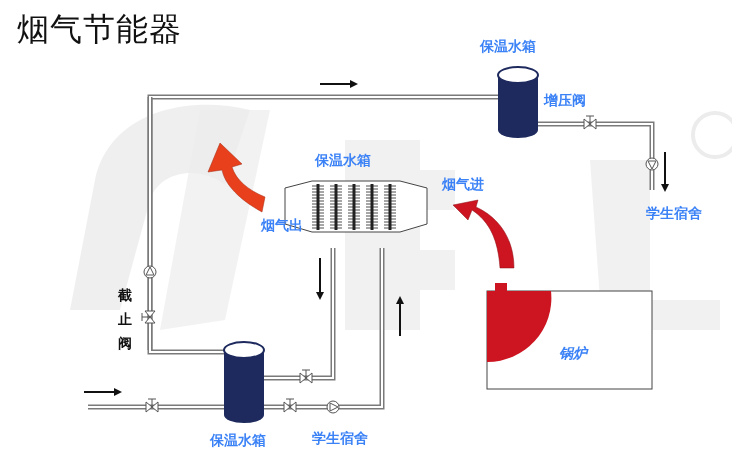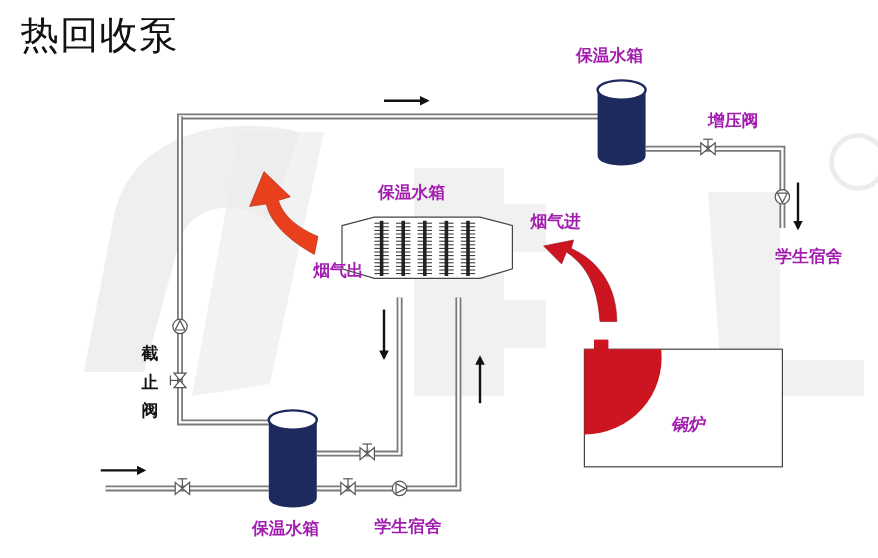--- a/index.html
+++ b/index.html
@@ -1,18 +1,18 @@
 <!DOCTYPE html>
 <html><head>
 <meta charset="utf-8">
 <style>
   html, body { margin:0; padding:0; background:#ffffff; }
   body { width:732px; height:465px; overflow:hidden; position:relative; font-family:"DejaVu Sans", sans-serif; }
   #stage { position:absolute; left:0; top:0; width:732px; height:465px; }
-  .lbl { position:absolute; font-family:"DejaVu Sans", sans-serif; font-weight:bold; font-size:14px; color:#a21caf; white-space:nowrap; }
+  .lbl { position:absolute; font-family:"DejaVu Sans", sans-serif; font-weight:bold; font-size:14px; color:#3b82f6; white-space:nowrap; }
   .title { position:absolute; left:17px; top:8px; font-family:"DejaVu Serif", serif; font-size:32px; color:#111; letter-spacing:1px; }
   .vert { position:absolute; font-family:"DejaVu Sans", sans-serif; font-weight:bold; font-size:14px; color:#111; line-height:24px; width:16px; text-align:center; }
 </style>
 </head>
 <body>
 
 <svg id="stage" width="732" height="465" viewBox="0 0 732 465" xmlns="http://www.w3.org/2000/svg">
   <defs>
     <marker id="ah" markerWidth="8" markerHeight="8" refX="6" refY="4" orient="auto" markerUnits="userSpaceOnUse">
       <path d="M0,0 L8,4 L0,8 z" fill="#111"></path>
@@ -198,23 +198,23 @@
   <path d="M262,212 C240,200 225,185 222,170 L208,172 L220,143 L242,164 L232,167 C236,180 248,190 265,197 Z" fill="#e8401c" stroke="#a02810" stroke-width="0.5"></path>
   <path d="M500,268 C498,240 490,222 472,210 L468,220 L453,205 L478,200 L476,207 C500,218 514,240 514,268 Z" fill="#cc1520" stroke="#8a0e16" stroke-width="0.5"></path>
 
   <g>
     <rect x="487" y="291" width="165" height="98" fill="#fff" stroke="#444" stroke-width="1"></rect>
     <rect x="495" y="283" width="12" height="9" fill="#cc1520"></rect>
     <path d="M487,291 L551,291 A64,64 0 0 1 487,362 Z" fill="#cc1520"></path>
   </g>
 </svg>
 
-<div class="title">热回收泵</div>
+<div class="title">烟气节能器</div>
 <div class="lbl" style="left:480px;top:38px;">保温水箱</div>
-<div class="lbl" style="left:590px;top:92px;">增压阀</div>
+<div class="lbl" style="left:544px;top:92px;">增压阀</div>
 <div class="lbl" style="left:646px;top:205px;">学生宿舍</div>
 <div class="lbl" style="left:315px;top:152px;">保温水箱</div>
 <div class="lbl" style="left:442px;top:176px;text-align:right;">烟气进</div>
 <div class="lbl" style="left:225px;top:217px;margin-left:36px;">烟气出</div>
 <div class="lbl" style="left:559px;top:345px;font-style:italic;">锅炉</div>
 <div class="lbl" style="left:210px;top:432px;">保温水箱</div>
 <div class="lbl" style="left:312px;top:430px;">学生宿舍</div>
 <div class="vert" style="left:117px;top:283px;">
   <div>截</div>
   <div>止</div>

